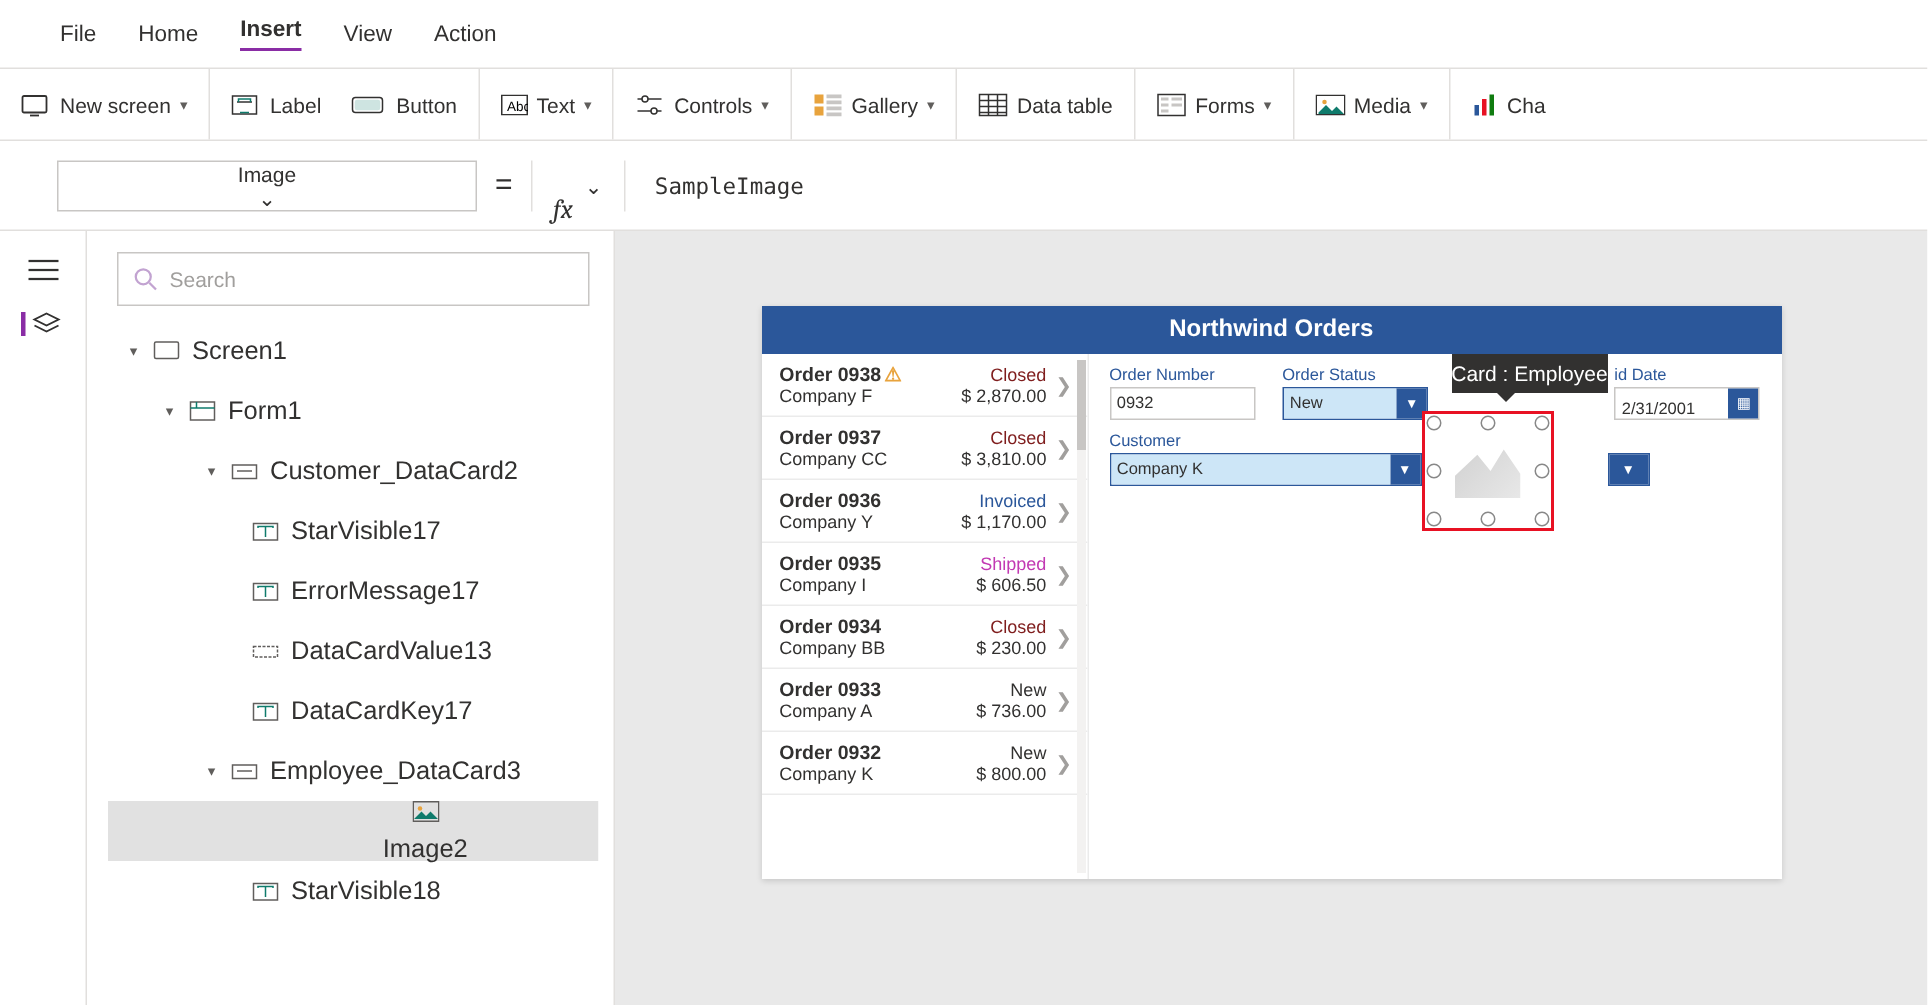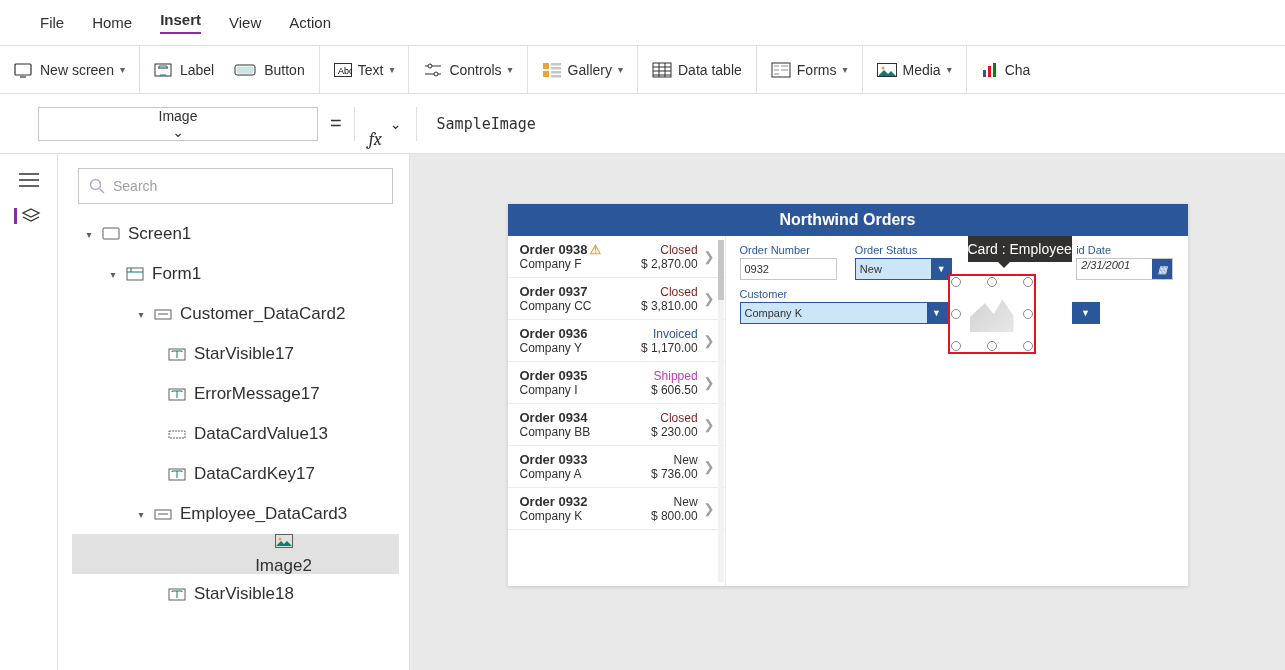--- a/index.html
+++ b/index.html
@@ -66,21 +66,21 @@
 .status-New { color: #323130; }
 
 .form-area { flex: 1; padding: 8px 14px; position: relative; font-size: 12px; }
 .field-label { color: #2b579a; font-size: 11px; margin-bottom: 2px; }
 .field-row { display: flex; gap: 18px; margin-bottom: 8px; }
 .col { flex: 1; }
 .text-input { border: 1px solid #c8c6c4; height: 22px; width: 100%; padding: 0 4px; font-size: 11px; display: flex; align-items: center; }
 .dropdown { display: flex; align-items: center; justify-content: space-between; height: 22px; border: 1px solid #2b579a; width: 100%; background: #fff; }
 .dropdown .dd-val { background: #cde6f7; padding: 0 4px; font-size: 11px; flex: 1; height: 100%; display: flex; align-items: center; }
 .dropdown .dd-btn { background: #2b579a; color: #fff; width: 20px; height: 100%; display: flex; align-items: center; justify-content: center; font-size: 9px; }
-.date-input { display: flex; align-items: flex-start; height: 22px; border: 1px solid #c8c6c4; width: 100%; font-size: 11px; font-style: italic; }
+.date-input { display: flex; align-items: flex-end; height: 22px; border: 1px solid #c8c6c4; width: 100%; font-size: 11px; }
 .date-input .dt { flex: 1; padding: 0 4px; }
 .date-input .cal { background: #2b579a; color: #fff; width: 20px; height: 100%; display: flex; align-items: center; justify-content: center; font-size: 10px; }
 .notes-input { border: 2px solid #2b579a; height: 22px; width: 100%; }
 
 .employee-card { position: absolute; left: 222px; top: 38px; width: 88px; height: 80px; border: 2px solid #e81123; background: #fff; }
 .emp-handles { position: absolute; inset: 6px; }
 .handle { position: absolute; width: 10px; height: 10px; background: #fff; border: 1px solid #888; border-radius: 50%; }
 .h-tl { top: -5px; left: -5px; } .h-tc { top: -5px; left: calc(50% - 5px); } .h-tr { top: -5px; right: -5px; }
 .h-ml { top: calc(50% - 5px); left: -5px; } .h-mr { top: calc(50% - 5px); right: -5px; }
 .h-bl { bottom: -5px; left: -5px; } .h-bc { bottom: -5px; left: calc(50% - 5px); } .h-br { bottom: -5px; right: -5px; }

